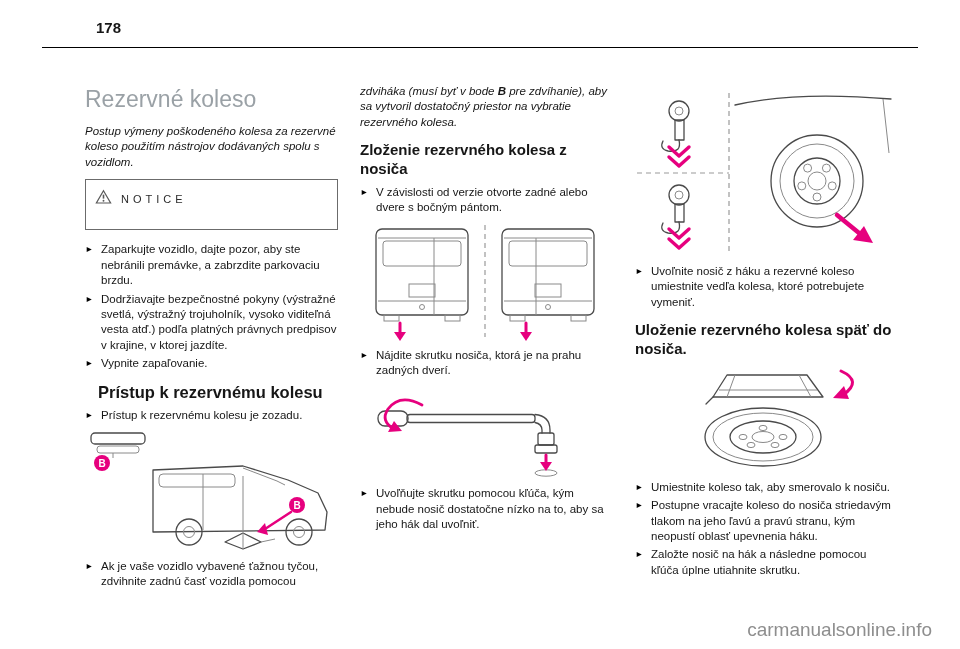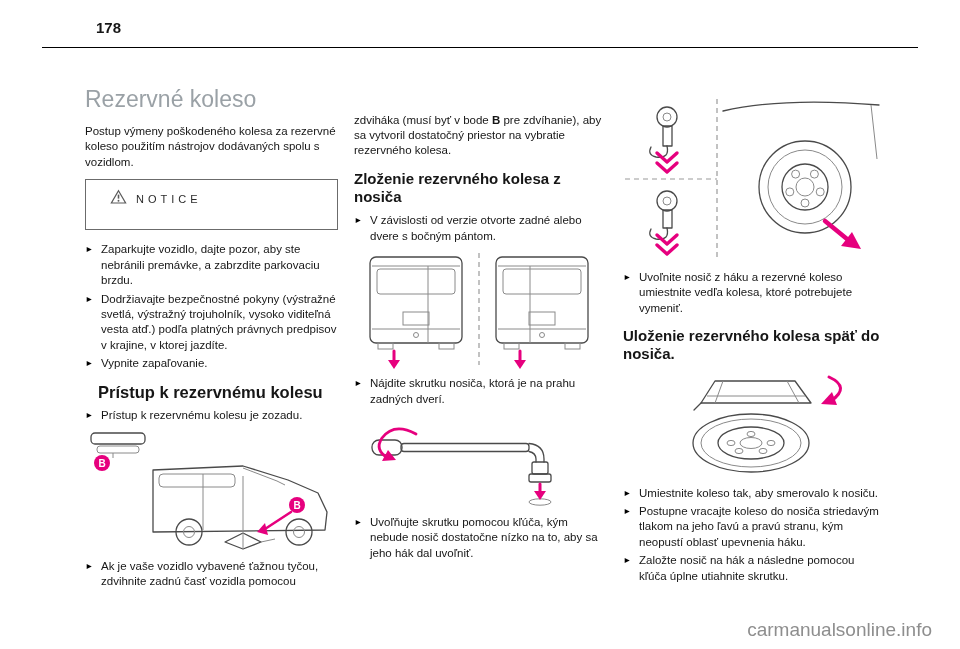--- a/index.html
+++ b/index.html
@@ -3,26 +3,26 @@
 <meta charset="utf-8">
 <style>
   * { margin:0; padding:0; box-sizing:border-box; }
   html,body { background:#ffffff; }
   body {
     width:960px; height:649px; position:relative; overflow:hidden;
     font-family:"Liberation Sans", sans-serif; color:#161616;
   }
   .pagenum { position:absolute; left:96px; top:19px; font-size:15px; font-weight:bold; }
   .rule { position:absolute; left:42px; right:42px; top:47px; border-top:1.6px solid #000; }
-  .content { position:absolute; left:85px; top:84px; display:flex; gap:16px;align-items:center; }
+  .content { position:absolute; left:85px; top:84px; display:flex; gap:22px; }
   .col { width:253px; font-size:11.5px; line-height:1.34; }
   .col.c3 { width:258px; }
   h1.doc-title { font-size:23px; font-weight:400; color:#9aa1a6; margin:0 0 9px; }
-  p.para { margin:0 0 9px; }
-  .notice { border:1px solid #6b6b6b; padding:9px 24px 11px; margin:2px 0 12px; }
+  p.para { margin:0 0 9px;font-style:italic; }
+  .notice { border:1px solid #6b6b6b; padding:9px 9px 11px; margin:2px 0 12px; }
   .notice-head { display:flex; align-items:center; gap:9px; margin-bottom:9px; }
   .notice-title { font-size:11px; letter-spacing:4px; color:#2b2b2b; }
   .bullet { display:flex; margin:0 0 3px; }
   .bullet .bm { flex:0 0 16px; font-size:8.5px; padding-top:2px; color:#000; }
   .bullet .bt { flex:1; }
   h2.sec { font-size:16.5px; font-weight:bold; margin:11px 13px 6px; line-height:1.15; }
   h3.sub { font-size:15px; font-weight:bold; margin:11px 0 7px; line-height:1.22; }
   .fig { margin:5px 0 7px; }
   .fig svg { display:block; }
   .wm { position:absolute; right:28px; bottom:8px; font-size:19px; color:#8e8e8e;text-align:right; }

